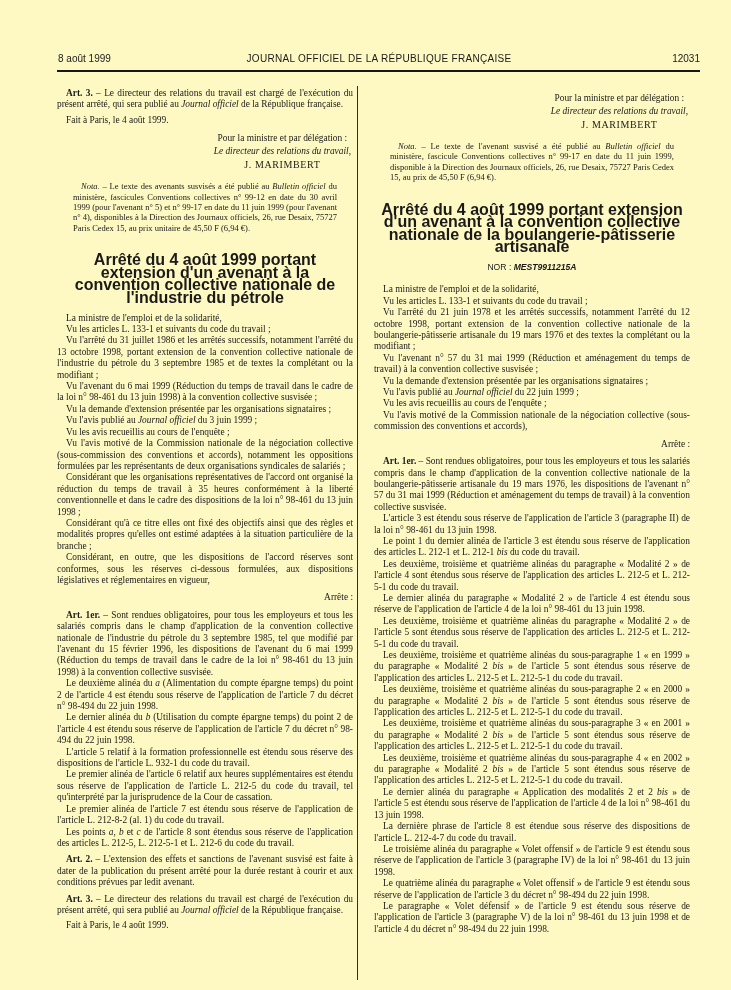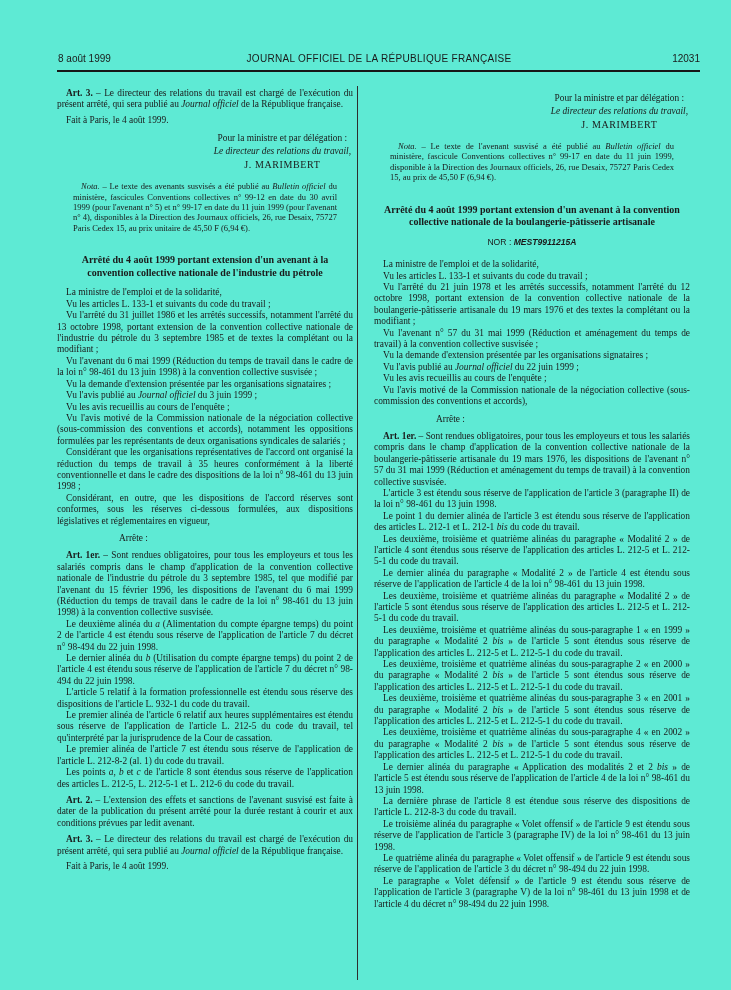--- a/index.html
+++ b/index.html
@@ -1,18 +1,18 @@
 <!DOCTYPE html>
 <html lang="fr"><head>
 <meta charset="utf-8">
 <style>
   html,body{margin:0;padding:0;}
   body{background:#fbfbf8;}
   .page{
-    position:relative;width:731px;height:990px;background:#5eead4;
+    position:relative;width:731px;height:990px;background:#fef9c3;
     font-family:"Liberation Serif","DejaVu Serif",serif;color:#1a1a1a;
     overflow:hidden;
   }
   .header{
     position:absolute;top:53px;left:58px;width:642px;
     display:flex;align-items:baseline;
     font-family:"Liberation Sans","DejaVu Sans",sans-serif;font-size:10px;
   }
   .header .hdate{width:130px;text-align:left;}
   .header .htitle{flex:1;text-align:center;letter-spacing:.3px;}
@@ -25,30 +25,30 @@
   .blk.para{text-indent:9px;}
   .blk.gap{margin-top:5px;}
   .blk.date{text-indent:9px;margin:4px 0 6px;}
   .blk.sig{
     text-align:center;width:-moz-fit-content;width:fit-content;
     margin:4px 2px 10px auto;line-height:13px;text-indent:0;
   }
   .blk.sig .sigline:last-child{font-size:10px;letter-spacing:.6px;}
   .blk.nota{font-size:8.5px;line-height:10.4px;text-indent:8px;margin:7px 16px 0;}
   .blk.heading{
-    font-family:Liberation Serif, serif;font-weight:bold;
-    font-size:10px;line-height:12.6px;text-align:center;text-indent:0;
+    font-family:Liberation Sans, sans-serif;font-weight:bold;
+    font-size:16px;line-height:12.6px;text-align:center;text-indent:0;
     margin:21px 6px 8px;
   }
   .blk.nor{
     font-family:"Liberation Sans","DejaVu Sans",sans-serif;
     font-size:8.6px;text-align:center;text-indent:0;margin:0 0 11px;
   }
   .blk.nor i{font-weight:bold;}
-  .blk.arrete{margin:6px 0 6px 62px;text-align:left;text-indent:0;}
+  .blk.arrete{margin:6px 0 6px 62px;text-align:right;text-indent:0;}
 </style>
 </head>
 <body>
 
 <div class="page">
   <div class="header">
     <span class="hdate">8 août 1999</span>
     <span class="htitle">JOURNAL OFFICIEL DE LA RÉPUBLIQUE FRANÇAISE</span>
     <span class="hpage">12031</span>
   </div>
@@ -66,20 +66,21 @@
       <div class="blk heading">Arrêté du 4 août 1999 portant extension d'un avenant à la convention collective nationale de l'industrie du pétrole</div>
       <div class="blk para">La ministre de l'emploi et de la solidarité,</div>
       <div class="blk para">Vu les articles L. 133-1 et suivants du code du travail ;</div>
       <div class="blk para">Vu l'arrêté du 31 juillet 1986 et les arrêtés successifs, notamment l'arrêté du 13 octobre 1998, portant extension de la convention collective nationale de l'industrie du pétrole du 3 septembre 1985 et de textes la complétant ou la modifiant ;</div>
       <div class="blk para">Vu l'avenant du 6 mai 1999 (Réduction du temps de travail dans le cadre de la loi n° 98-461 du 13 juin 1998) à la convention collective susvisée ;</div>
       <div class="blk para">Vu la demande d'extension présentée par les organisations signataires ;</div>
       <div class="blk para">Vu l'avis publié au <i>Journal officiel</i> du 3 juin 1999 ;</div>
       <div class="blk para">Vu les avis recueillis au cours de l'enquête ;</div>
       <div class="blk para">Vu l'avis motivé de la Commission nationale de la négociation collective (sous-commission des conventions et accords), notamment les oppositions formulées par les représentants de deux organisations syndicales de salariés ;</div>
       <div class="blk para">Considérant que les organisations représentatives de l'accord ont organisé la réduction du temps de travail à 35 heures conformément à la liberté conventionnelle et dans le cadre des dispositions de la loi n° 98-461 du 13 juin 1998 ;</div>
+      <div class="blk para">Considérant qu'à ce titre elles ont fixé des objectifs ainsi que des règles et modalités propres qu'elles ont estimé adaptées à la situation particulière de la branche ;</div>
       <div class="blk para">Considérant, en outre, que les dispositions de l'accord réserves sont conformes, sous les réserves ci-dessous formulées, aux dispositions législatives et réglementaires en vigueur,</div>
       <div class="blk arrete">Arrête :</div>
       <div class="blk para gap"><b>Art. 1er.</b> – Sont rendues obligatoires, pour tous les employeurs et tous les salariés compris dans le champ d'application de la convention collective nationale de l'industrie du pétrole du 3 septembre 1985, tel que modifié par l'avenant du 15 février 1996, les dispositions de l'avenant du 6 mai 1999 (Réduction du temps de travail dans le cadre de la loi n° 98-461 du 13 juin 1998) à la convention collective susvisée.</div>
       <div class="blk para">Le deuxième alinéa du <i>a</i> (Alimentation du compte épargne temps) du point 2 de l'article 4 est étendu sous réserve de l'application de l'article 7 du décret n° 98-494 du 22 juin 1998.</div>
       <div class="blk para">Le dernier alinéa du <i>b</i> (Utilisation du compte épargne temps) du point 2 de l'article 4 est étendu sous réserve de l'application de l'article 7 du décret n° 98-494 du 22 juin 1998.</div>
       <div class="blk para">L'article 5 relatif à la formation professionnelle est étendu sous réserve des dispositions de l'article L. 932-1 du code du travail.</div>
       <div class="blk para">Le premier alinéa de l'article 6 relatif aux heures supplémentaires est étendu sous réserve de l'application de l'article L. 212-5 du code du travail, tel qu'interprété par la jurisprudence de la Cour de cassation.</div>
       <div class="blk para">Le premier alinéa de l'article 7 est étendu sous réserve de l'application de l'article L. 212-8-2 (al. 1) du code du travail.</div>
       <div class="blk para">Les points <i>a</i>, <i>b</i> et <i>c</i> de l'article 8 sont étendus sous réserve de l'application des articles L. 212-5, L. 212-5-1 et L. 212-6 du code du travail.</div>
       <div class="blk para gap"><b>Art. 2.</b> – L'extension des effets et sanctions de l'avenant susvisé est faite à dater de la publication du présent arrêté pour la durée restant à courir et aux conditions prévues par ledit avenant.</div>
@@ -108,18 +109,18 @@
       <div class="blk para">L'article 3 est étendu sous réserve de l'application de l'article 3 (paragraphe II) de la loi n° 98-461 du 13 juin 1998.</div>
       <div class="blk para">Le point 1 du dernier alinéa de l'article 3 est étendu sous réserve de l'application des articles L. 212-1 et L. 212-1 <i>bis</i> du code du travail.</div>
       <div class="blk para">Les deuxième, troisième et quatrième alinéas du paragraphe « Modalité 2 » de l'article 4 sont étendus sous réserve de l'application des articles L. 212-5 et L. 212-5-1 du code du travail.</div>
       <div class="blk para">Le dernier alinéa du paragraphe « Modalité 2 » de l'article 4 est étendu sous réserve de l'application de l'article 4 de la loi n° 98-461 du 13 juin 1998.</div>
       <div class="blk para">Les deuxième, troisième et quatrième alinéas du paragraphe « Modalité 2 » de l'article 5 sont étendus sous réserve de l'application des articles L. 212-5 et L. 212-5-1 du code du travail.</div>
       <div class="blk para">Les deuxième, troisième et quatrième alinéas du sous-paragraphe 1 « en 1999 » du paragraphe « Modalité 2 <i>bis</i> » de l'article 5 sont étendus sous réserve de l'application des articles L. 212-5 et L. 212-5-1 du code du travail.</div>
       <div class="blk para">Les deuxième, troisième et quatrième alinéas du sous-paragraphe 2 « en 2000 » du paragraphe « Modalité 2 <i>bis</i> » de l'article 5 sont étendus sous réserve de l'application des articles L. 212-5 et L. 212-5-1 du code du travail.</div>
       <div class="blk para">Les deuxième, troisième et quatrième alinéas du sous-paragraphe 3 « en 2001 » du paragraphe « Modalité 2 <i>bis</i> » de l'article 5 sont étendus sous réserve de l'application des articles L. 212-5 et L. 212-5-1 du code du travail.</div>
       <div class="blk para">Les deuxième, troisième et quatrième alinéas du sous-paragraphe 4 « en 2002 » du paragraphe « Modalité 2 <i>bis</i> » de l'article 5 sont étendus sous réserve de l'application des articles L. 212-5 et L. 212-5-1 du code du travail.</div>
       <div class="blk para">Le dernier alinéa du paragraphe « Application des modalités 2 et 2 <i>bis</i> » de l'article 5 est étendu sous réserve de l'application de l'article 4 de la loi n° 98-461 du 13 juin 1998.</div>
-      <div class="blk para">La dernière phrase de l'article 8 est étendue sous réserve des dispositions de l'article L. 212-8-3 du code du travail.</div>
+      <div class="blk para">La dernière phrase de l'article 8 est étendue sous réserve des dispositions de l'article L. 212-4-7 du code du travail.</div>
       <div class="blk para">Le troisième alinéa du paragraphe « Volet offensif » de l'article 9 est étendu sous réserve de l'application de l'article 3 (paragraphe IV) de la loi n° 98-461 du 13 juin 1998.</div>
       <div class="blk para">Le quatrième alinéa du paragraphe « Volet offensif » de l'article 9 est étendu sous réserve de l'application de l'article 3 du décret n° 98-494 du 22 juin 1998.</div>
       <div class="blk para">Le paragraphe « Volet défensif » de l'article 9 est étendu sous réserve de l'application de l'article 3 (paragraphe V) de la loi n° 98-461 du 13 juin 1998 et de l'article 4 du décret n° 98-494 du 22 juin 1998.</div>
     </div>
 </div>
 
 </body></html>

